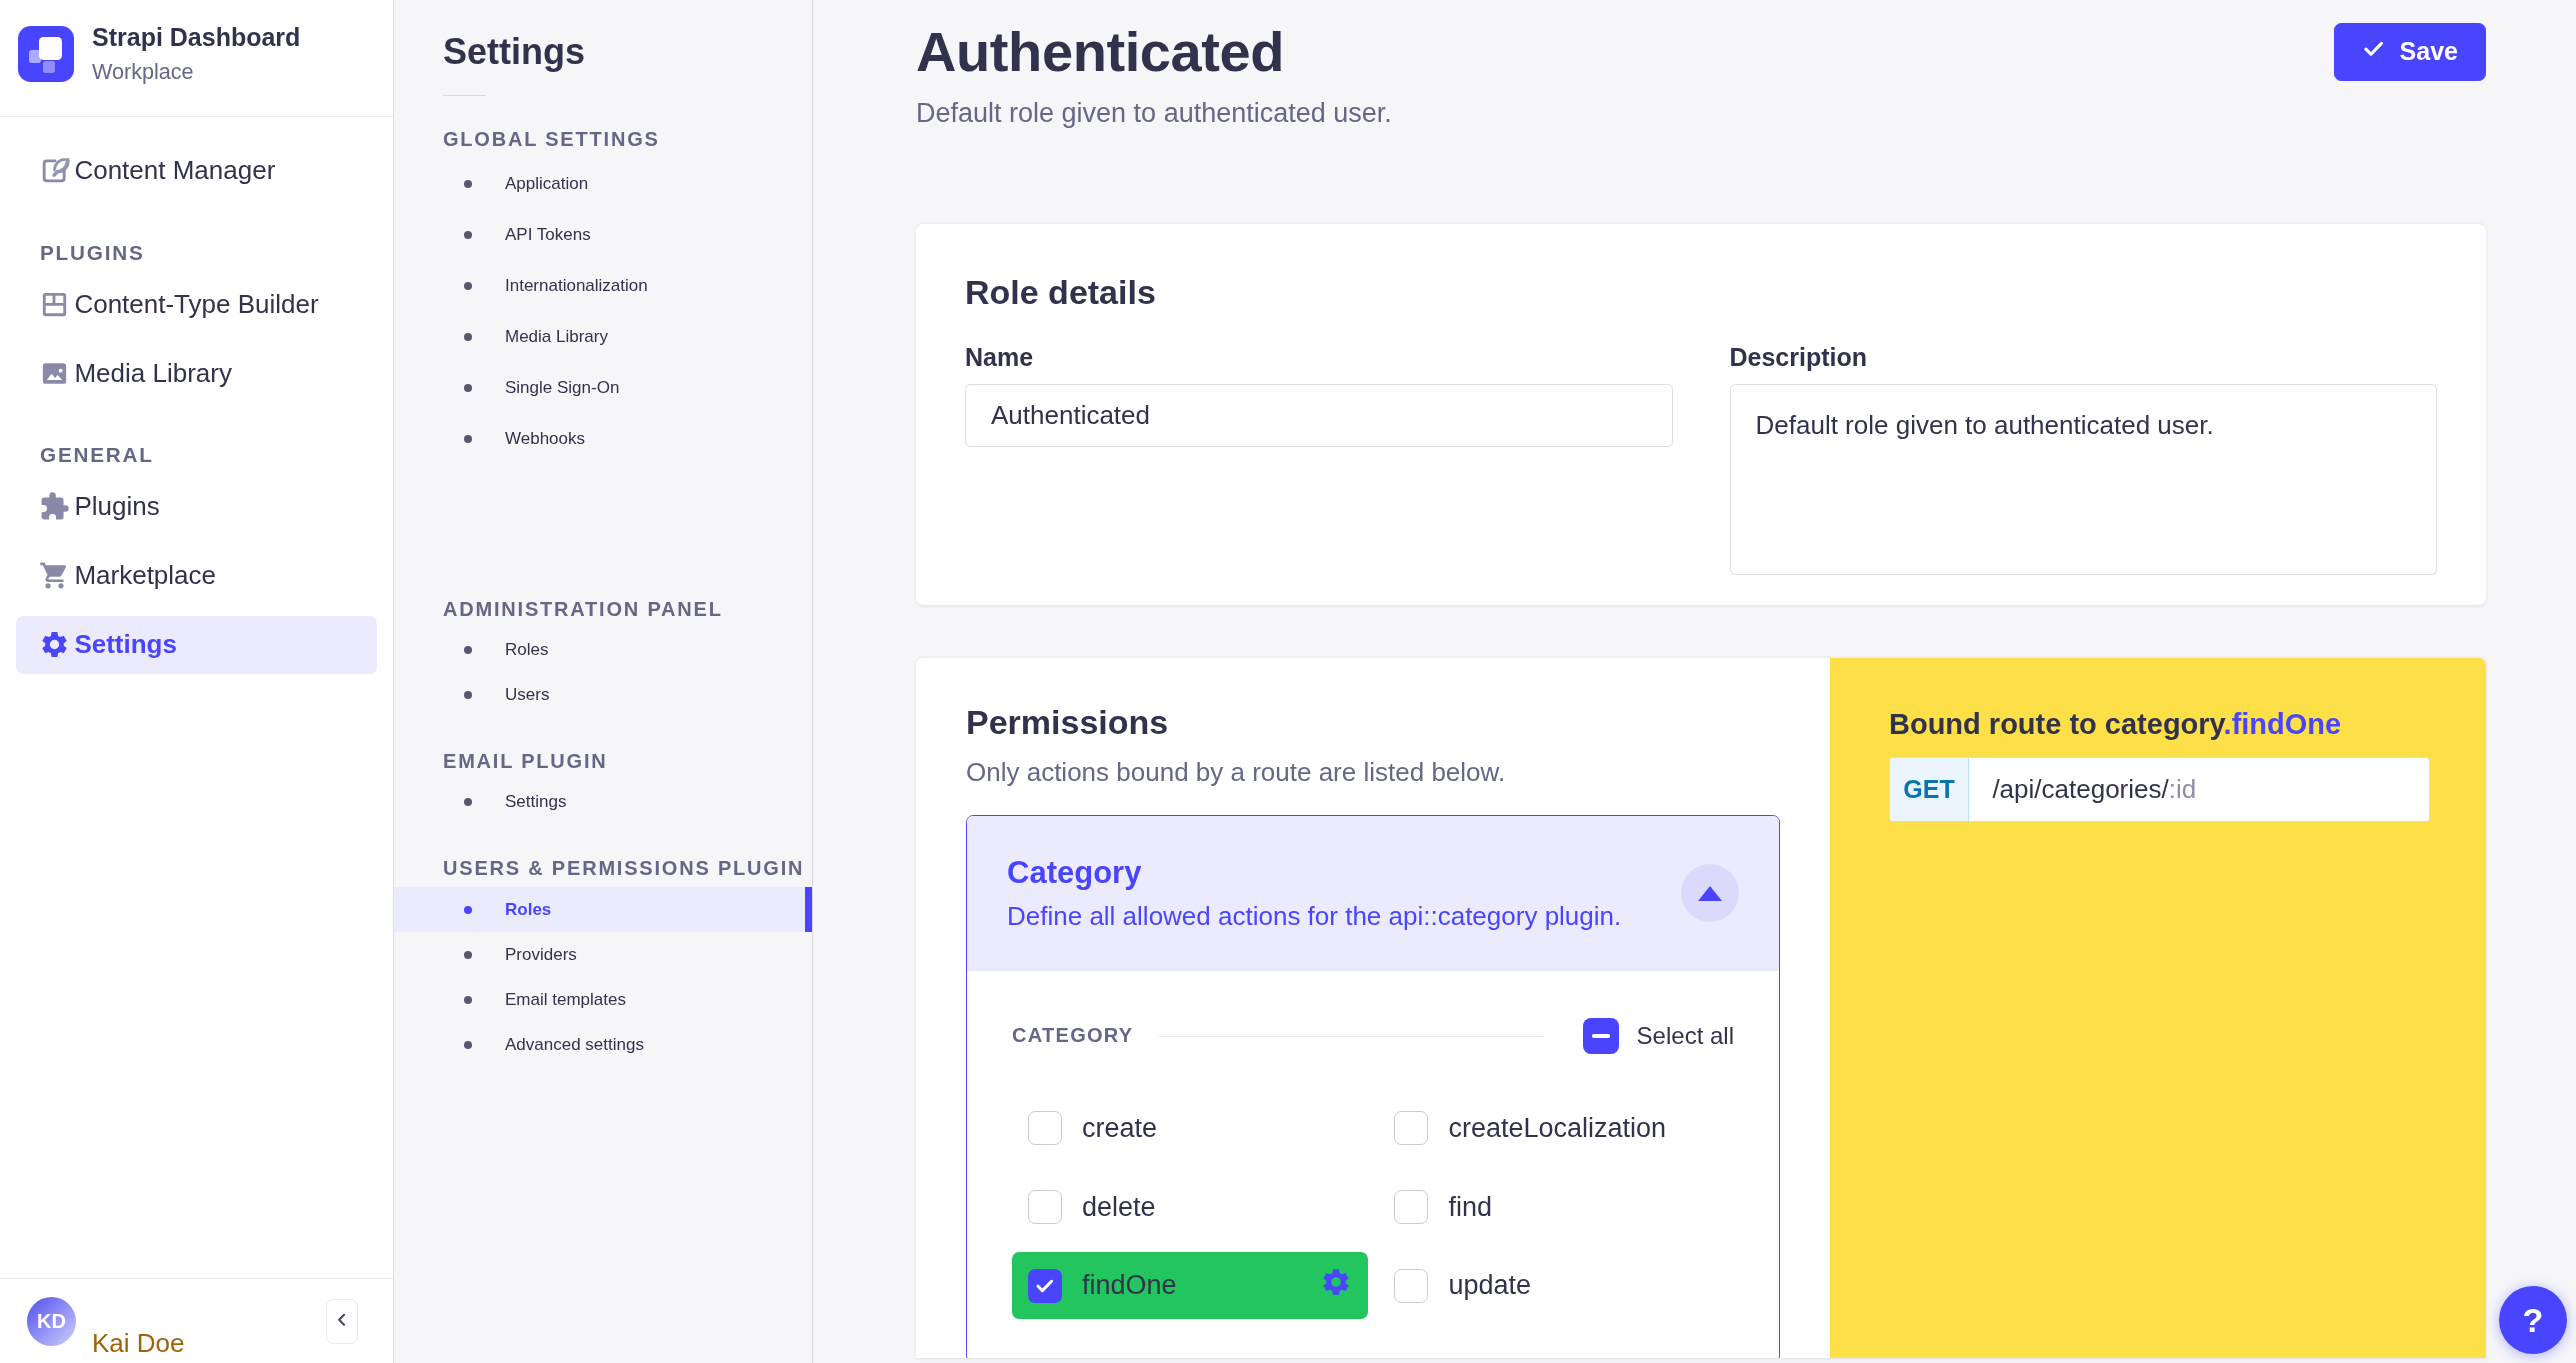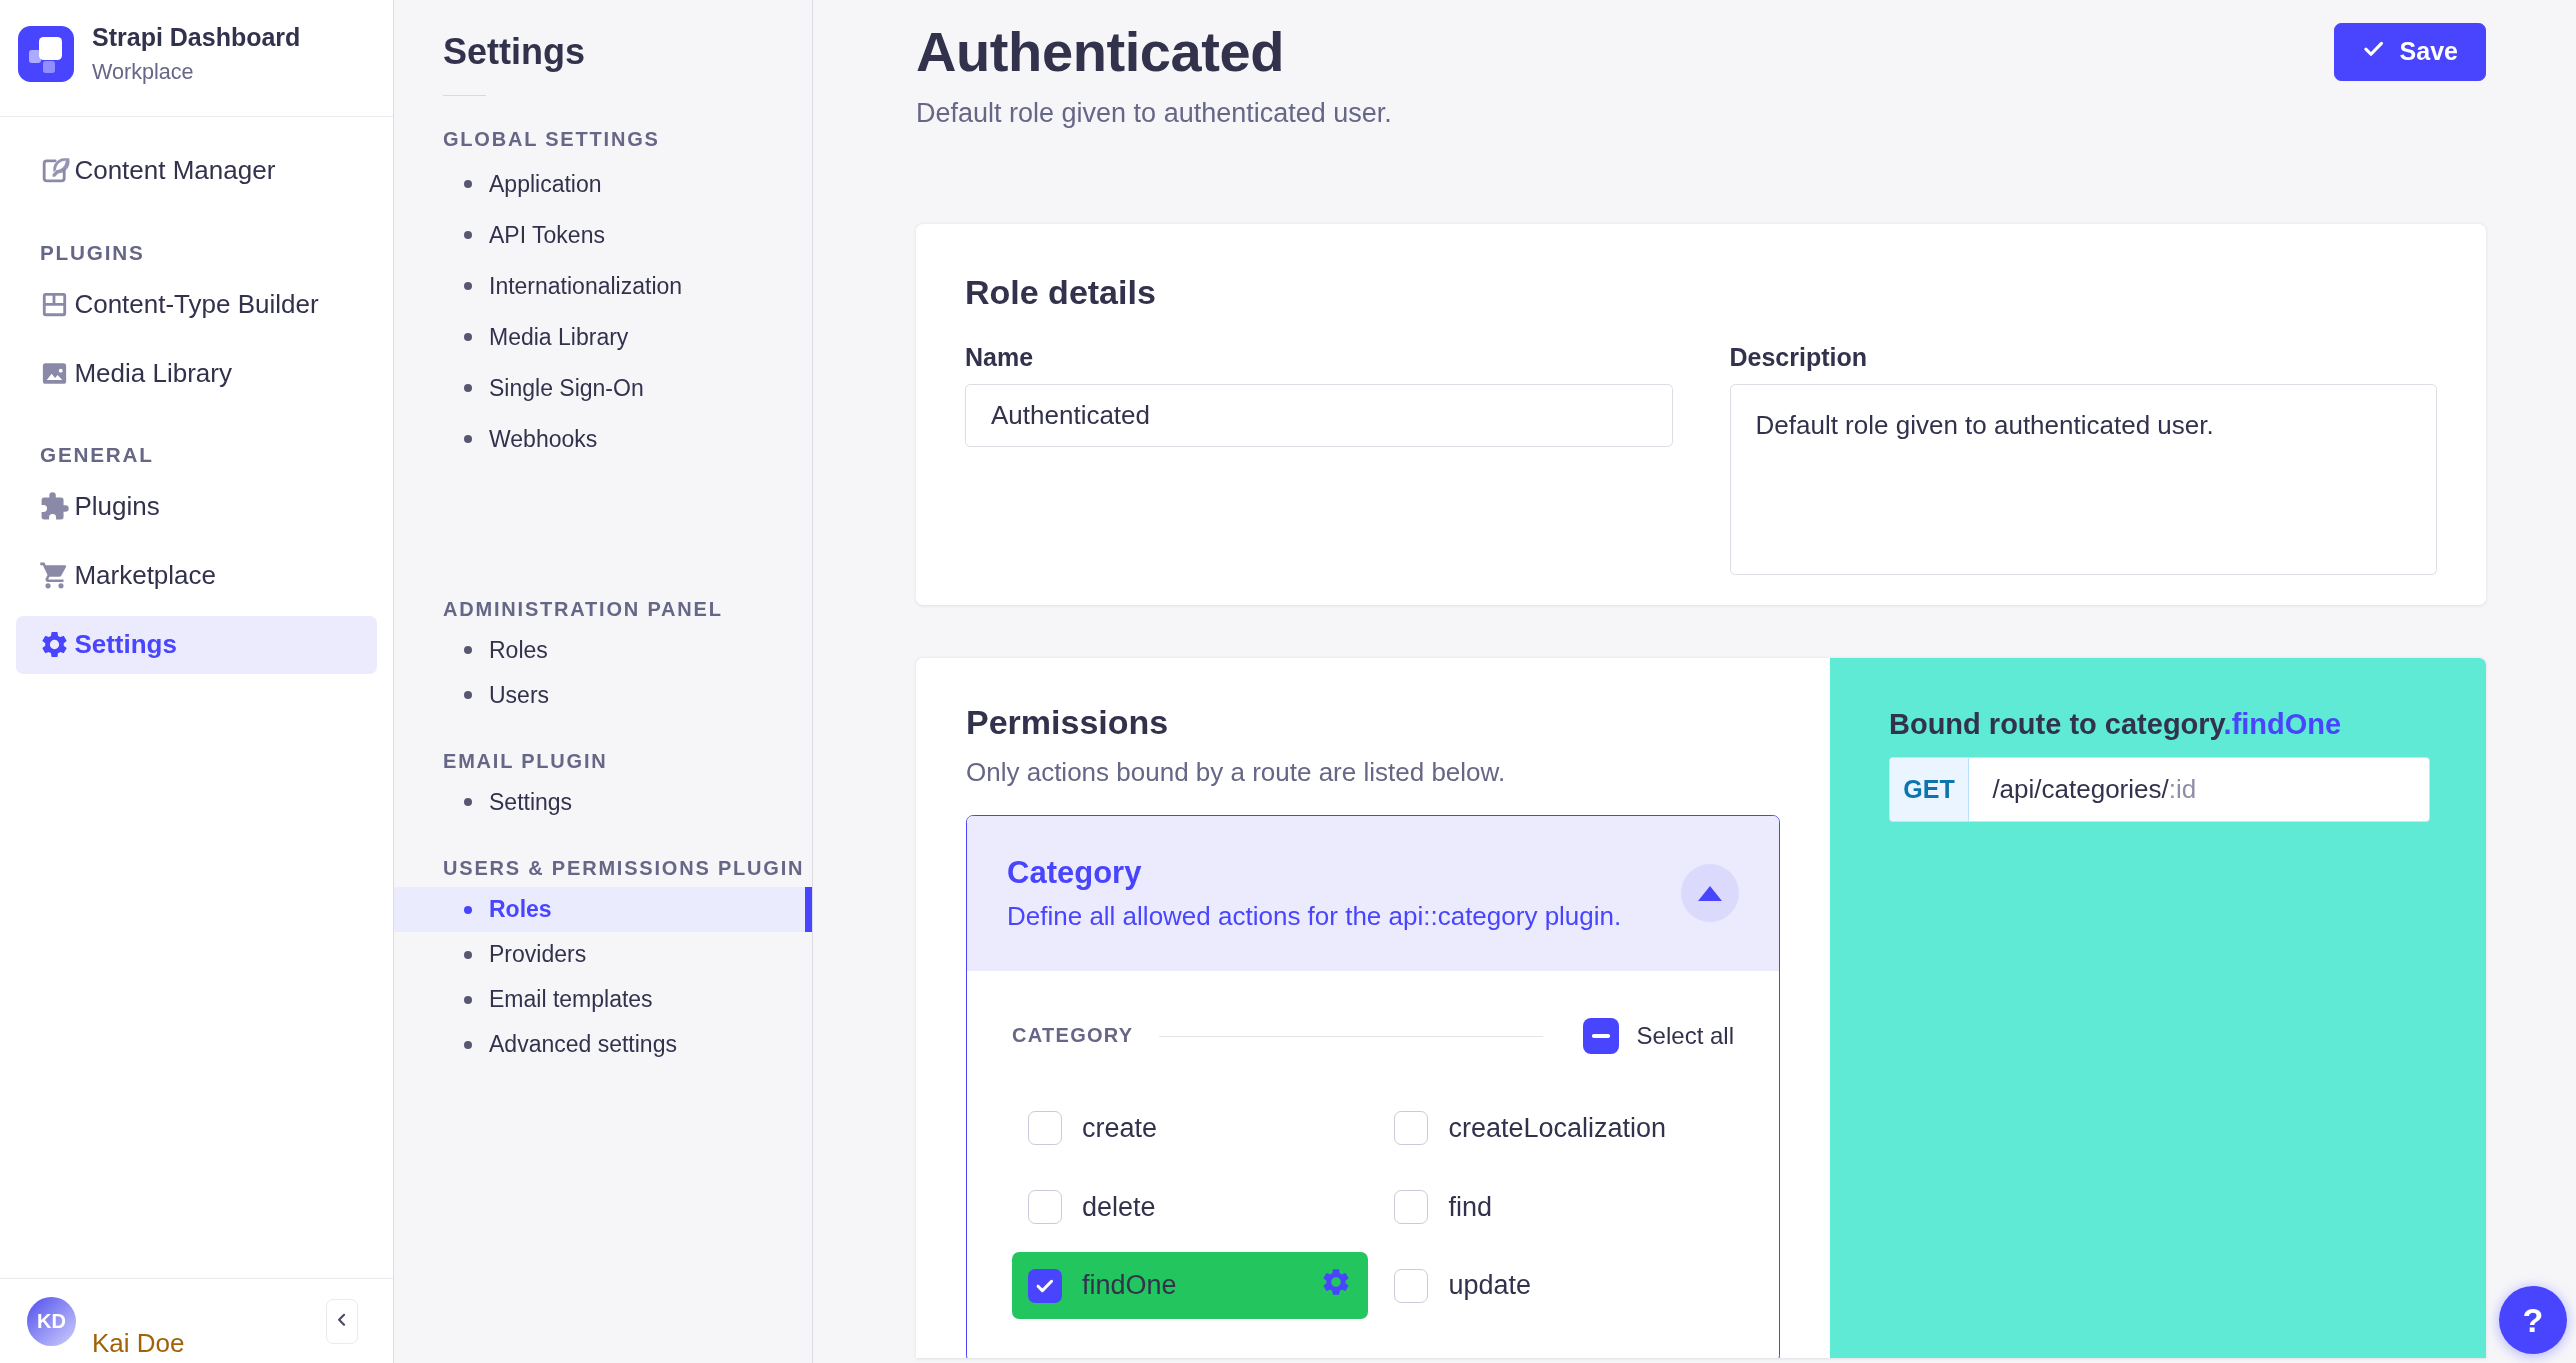--- a/index.html
+++ b/index.html
@@ -27,21 +27,21 @@
   .avatar { width:49px; height:49px; border-radius:50%; background:linear-gradient(135deg,#5d5bee 10%,#c9c9fb 95%); color:#fff; font-size:20px; font-weight:700; display:flex; align-items:center; justify-content:center; flex-shrink:0; }
   .user-name { flex:1; font-size:26px; font-weight:400; color:#a16207;margin-top:44px; }
   .collapse-btn { width:32px; height:45px; background:#fff; border:0.9px solid #eaeaef; border-radius:7.2px; display:flex; align-items:center; justify-content:center; color:#4a4a6a; cursor:pointer; }
 
   
   .subnav { width:419px; background:#f6f6f9; border-right:0.9px solid #dcdce4; flex-shrink:0; padding-top:31px; }
   .subnav-title { margin-left:49px; font-size:36px; font-weight:600; color:#32324d; }
   .subnav-divider { width:43px; height:1.8px; background:#d9d9e0; margin:21.6px 0 0 49px; }
   .sn-label { margin:32px 0 7.2px 49px; font-size:20px; font-weight:700; letter-spacing:1.8px; color:#666687; }
   .sn-label.gap-big { margin-top:133px; }
-  .sn-item { display:flex; align-items:center; gap:17px; height:51px; padding-left:70px; font-size:23px; color:#32324d; position:relative; cursor:pointer; }
+  .sn-item { display:flex; align-items:center; gap:33px; height:51px; padding-left:70px; font-size:17px; color:#32324d; position:relative; cursor:pointer; }
   .sec-compact .sn-item { height:45px; }
   .sn-item .dot { width:8px; height:8px; border-radius:50%; background:#575771; flex-shrink:0; }
   .sn-item.active { background:#ebebfe; color:#4945ff; font-weight:600; }
   .sn-item.active .dot { background:#4945ff; }
   .sn-item.active::after { content:""; position:absolute; right:0; top:0; bottom:0; width:7.2px; background:#4945ff; }
 
   
   .main { flex:1; min-width:0; padding:22.5px 90px 0 103px; }
   .page-header { display:flex; justify-content:space-between; align-items:flex-start; }
   .page-title { font-size:56px; font-weight:700; letter-spacing:-0.4px; color:#32324d; line-height:1.05; }
@@ -71,21 +71,21 @@
   .select-all { display:flex; align-items:center; gap:18px; font-size:24px; color:#32324d; cursor:pointer; }
   .cb { width:34px; height:34px; background:#fff; border:1.8px solid #c9c9d9; border-radius:7.2px; flex-shrink:0; cursor:pointer; }
   .cb.checked, .cb.indet { background:#4945ff; border:none; display:flex; align-items:center; justify-content:center; }
   .cb.indet { width:36px; height:36px; border-radius:8px; }
   .cb .minus { width:18px; height:4.5px; background:#fff; border-radius:1.8px; }
   .perm-grid { margin-top:41px; display:grid; grid-template-columns:1fr 1fr; column-gap:10.8px; row-gap:11.7px; }
   .perm-cell { display:flex; align-items:center; gap:20px; height:67px; padding:0 16px; border-radius:7.2px; font-size:27px; color:#32324d; }
   .perm-cell.selected { background:#22c55e; }
   .gear { margin-left:auto; cursor:pointer; flex-shrink:0; }
 
-  .perm-right { flex:1; background:#5eead4; padding:50px 56px 0 59px; }
+  .perm-right { flex:1; background:#fde047; padding:50px 56px 0 59px; }
   .route-title { font-size:29px; font-weight:600; color:#32324d; line-height:1.15; }
   .route-title .accent { color:#4945ff; }
   .route-box { margin-top:16px; height:65px; background:#fff; border:0.9px solid #dcdce4; border-radius:4px; display:flex; align-items:stretch; overflow:hidden; }
   .route-method { width:79px; background:#eaf5ff; border-right:0.9px solid #b8e1fe; color:#0c75af; font-size:25px; font-weight:700; display:flex; align-items:center; justify-content:center; flex-shrink:0; }
   .route-path { display:flex; align-items:center; padding-left:23.4px; font-size:26px; color:#32324d; }
   .route-path .param { color:#8e8ea9; }
 
   .help-btn { position:absolute; right:9px; bottom:9px; width:68px; height:68px; border-radius:50%; background:#4945ff; color:#fff; font-size:34px; font-weight:700; display:flex; align-items:center; justify-content:center; box-shadow:0 1.8px 12.6px rgba(73,69,255,.4); cursor:pointer; }
 </style>
 </head>

